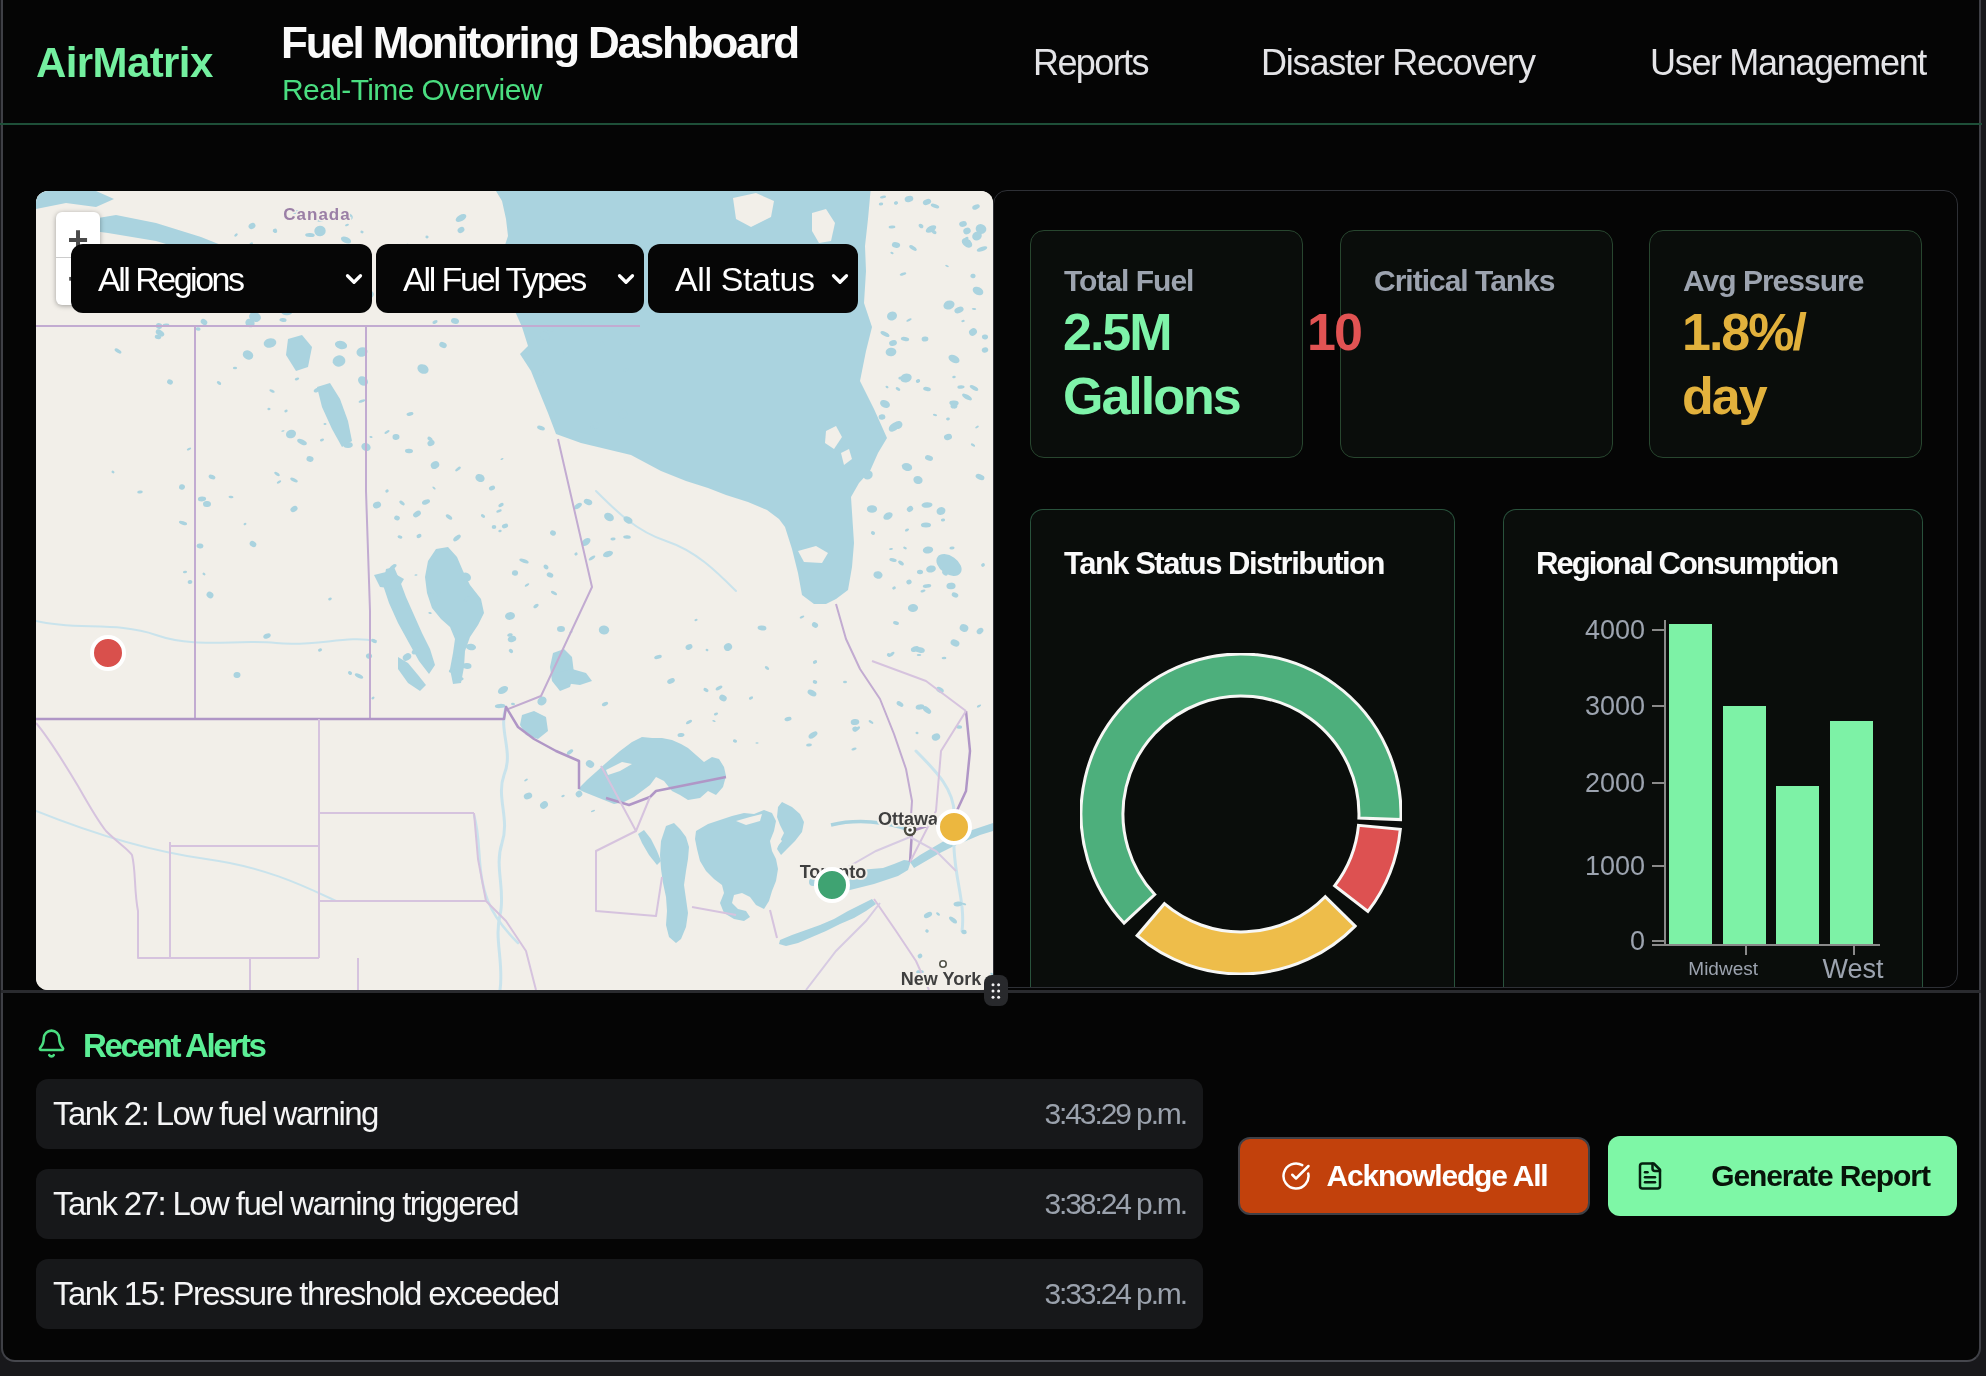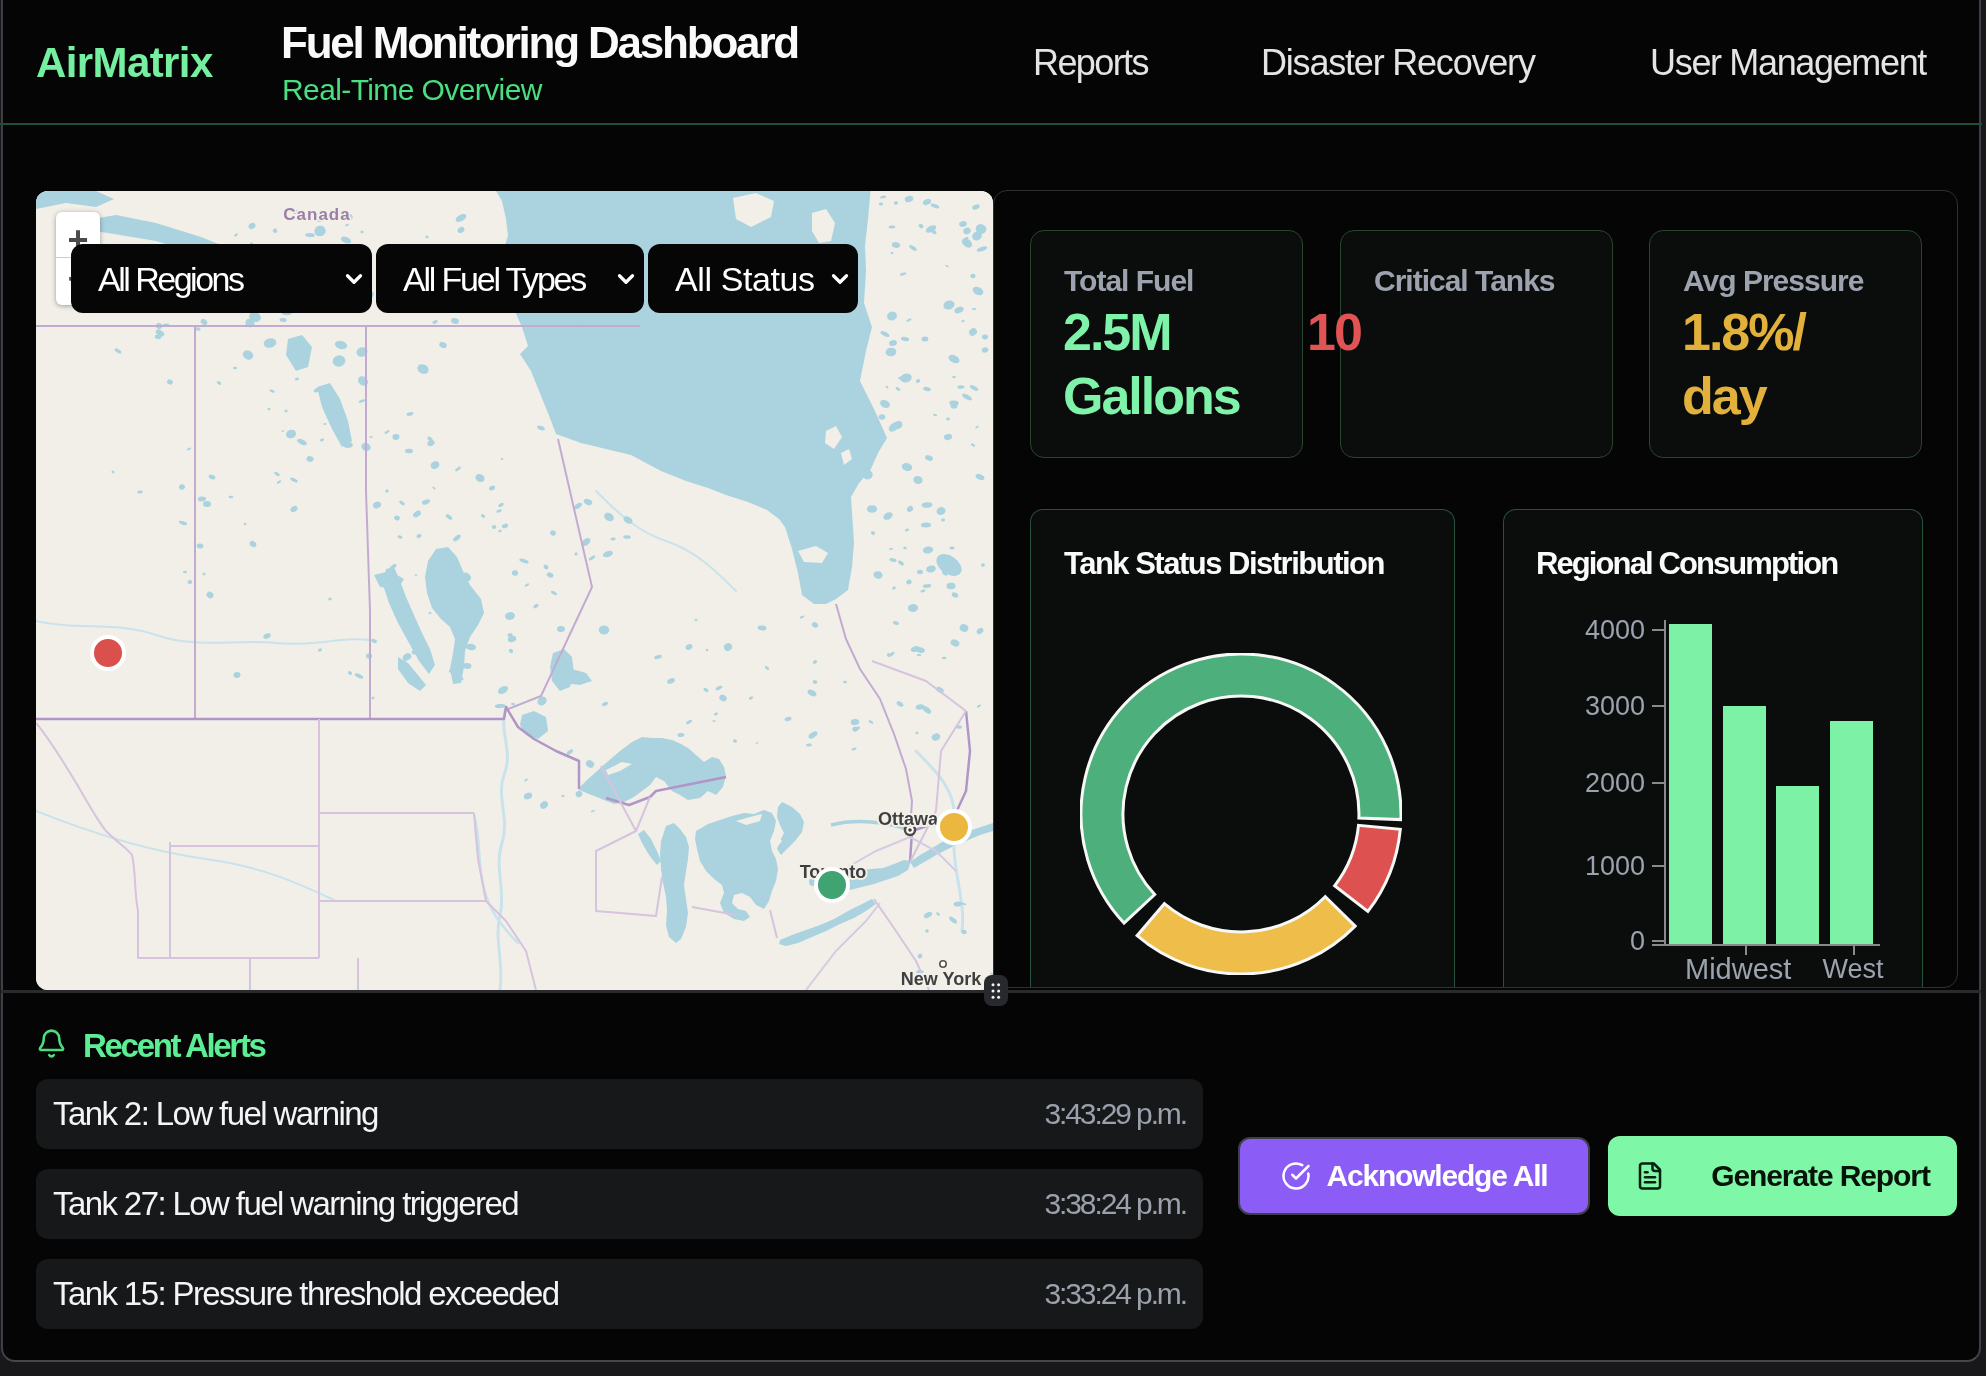--- a/index.html
+++ b/index.html
@@ -521,21 +521,21 @@
     <div class="abs" style="left:1565px;top:767px;width:80px;text-align:right;font-size:27px;color:#9ca3af;line-height:32px">2000</div>
     <div class="abs" style="left:1565px;top:850px;width:80px;text-align:right;font-size:27px;color:#9ca3af;line-height:32px">1000</div>
     <div class="abs" style="left:1565px;top:925px;width:80px;text-align:right;font-size:27px;color:#9ca3af;line-height:32px">0</div>
     <div class="abs" style="left:1652px;top:629px;width:13px;height:2px;background:#8a8a8a"></div>
     <div class="abs" style="left:1652px;top:705px;width:13px;height:2px;background:#8a8a8a"></div>
     <div class="abs" style="left:1652px;top:782px;width:13px;height:2px;background:#8a8a8a"></div>
     <div class="abs" style="left:1652px;top:865px;width:13px;height:2px;background:#8a8a8a"></div>
     <div class="abs" style="left:1652px;top:940px;width:13px;height:2px;background:#8a8a8a"></div>
     <div class="abs" style="left:1744.5px;top:945px;width:2px;height:10px;background:#8a8a8a"></div>
     <div class="abs" style="left:1852.5px;top:945px;width:2px;height:10px;background:#8a8a8a"></div>
-    <div class="abs" style="left:1685px;top:953px;width:120px;text-align:left;font-size:29px;color:#9ca3af;line-height:32px">Midwest</div>
+    <div class="abs" style="left:1638px;top:953px;width:120px;text-align:right;font-size:19px;color:#9ca3af;line-height:32px">Midwest</div>
     <div class="abs" style="left:1793px;top:953px;width:120px;text-align:center;font-size:27px;color:#9ca3af;line-height:32px">West</div>
     <div class="abs" style="left:1664px;top:620px;width:2px;height:326px;background:#8a8a8a"></div>
     <div class="abs" style="left:1652px;top:944px;width:228px;height:2px;background:#8a8a8a"></div>
 
 <div class="abs" style="left:1px;top:990px;width:1980px;height:3px;background:#2a2b2f"></div>
 <div class="abs" style="left:36px;top:1028px"><svg width="31" height="31" viewBox="0 0 24 24" fill="none" stroke="#4ade80" stroke-width="2" stroke-linecap="round" stroke-linejoin="round">
         <path d="M10.268 21a2 2 0 0 0 3.464 0"></path>
         <path d="M3.262 15.326A1 1 0 0 0 4 17h16a1 1 0 0 0 .74-1.673C19.41 13.956 18 12.499 18 8A6 6 0 0 0 6 8c0 4.499-1.411 5.956-2.738 7.326"></path>
       </svg></div>
 <div class="abs" style="left:83px;top:1026px;font-size:33px;font-weight:700;color:#5bee95;line-height:40px;letter-spacing:-2.3px">Recent Alerts</div>
@@ -544,21 +544,21 @@
       <div class="abs" style="right:17px;top:17px;font-size:30px;line-height:36px;color:#9aa1ac;letter-spacing:-2.1px">3:43:29 p.m.</div>
     </div>
     <div class="abs" style="left:36px;top:1169px;width:1167px;height:70px;background:#17181a;border-radius:12px">
       <div class="abs" style="left:17px;top:15px;font-size:33px;line-height:40px;color:#f4f4f5;letter-spacing:-1.6px;white-space:nowrap">Tank 27: Low fuel warning triggered</div>
       <div class="abs" style="right:17px;top:17px;font-size:30px;line-height:36px;color:#9aa1ac;letter-spacing:-2.1px">3:38:24 p.m.</div>
     </div>
     <div class="abs" style="left:36px;top:1259px;width:1167px;height:70px;background:#17181a;border-radius:12px">
       <div class="abs" style="left:17px;top:15px;font-size:33px;line-height:40px;color:#f4f4f5;letter-spacing:-1.6px;white-space:nowrap">Tank 15: Pressure threshold exceeded</div>
       <div class="abs" style="right:17px;top:17px;font-size:30px;line-height:36px;color:#9aa1ac;letter-spacing:-2.1px">3:33:24 p.m.</div>
     </div>
-<div class="abs" style="left:1238px;top:1137px;width:352px;height:78px;background:#8b5cf6;border:2px solid #3f4046;border-radius:12px;display:flex;align-items:center;justify-content:center;gap:16px">
+<div class="abs" style="left:1238px;top:1137px;width:352px;height:78px;background:#c2410c;border:2px solid #3f4046;border-radius:12px;display:flex;align-items:center;justify-content:center;gap:16px">
       <span style="display:flex">
         <svg width="30" height="30" viewBox="0 0 24 24" fill="none" stroke="#fff" stroke-width="2" stroke-linecap="round" stroke-linejoin="round">
           <path d="M21.801 10A10 10 0 1 1 17 3.335"></path>
           <path d="m9 11 3 3L22 4"></path>
         </svg>
       </span>
       <span style="font-size:30px;font-weight:600;color:#fff;letter-spacing:-1.2px">Acknowledge All</span>
     </div>
 <div class="abs" style="left:1608px;top:1136px;width:349px;height:80px;background:#7ef7a6;border-radius:12px;display:flex;align-items:center;justify-content:center;gap:46px">
       <span style="display:flex">

